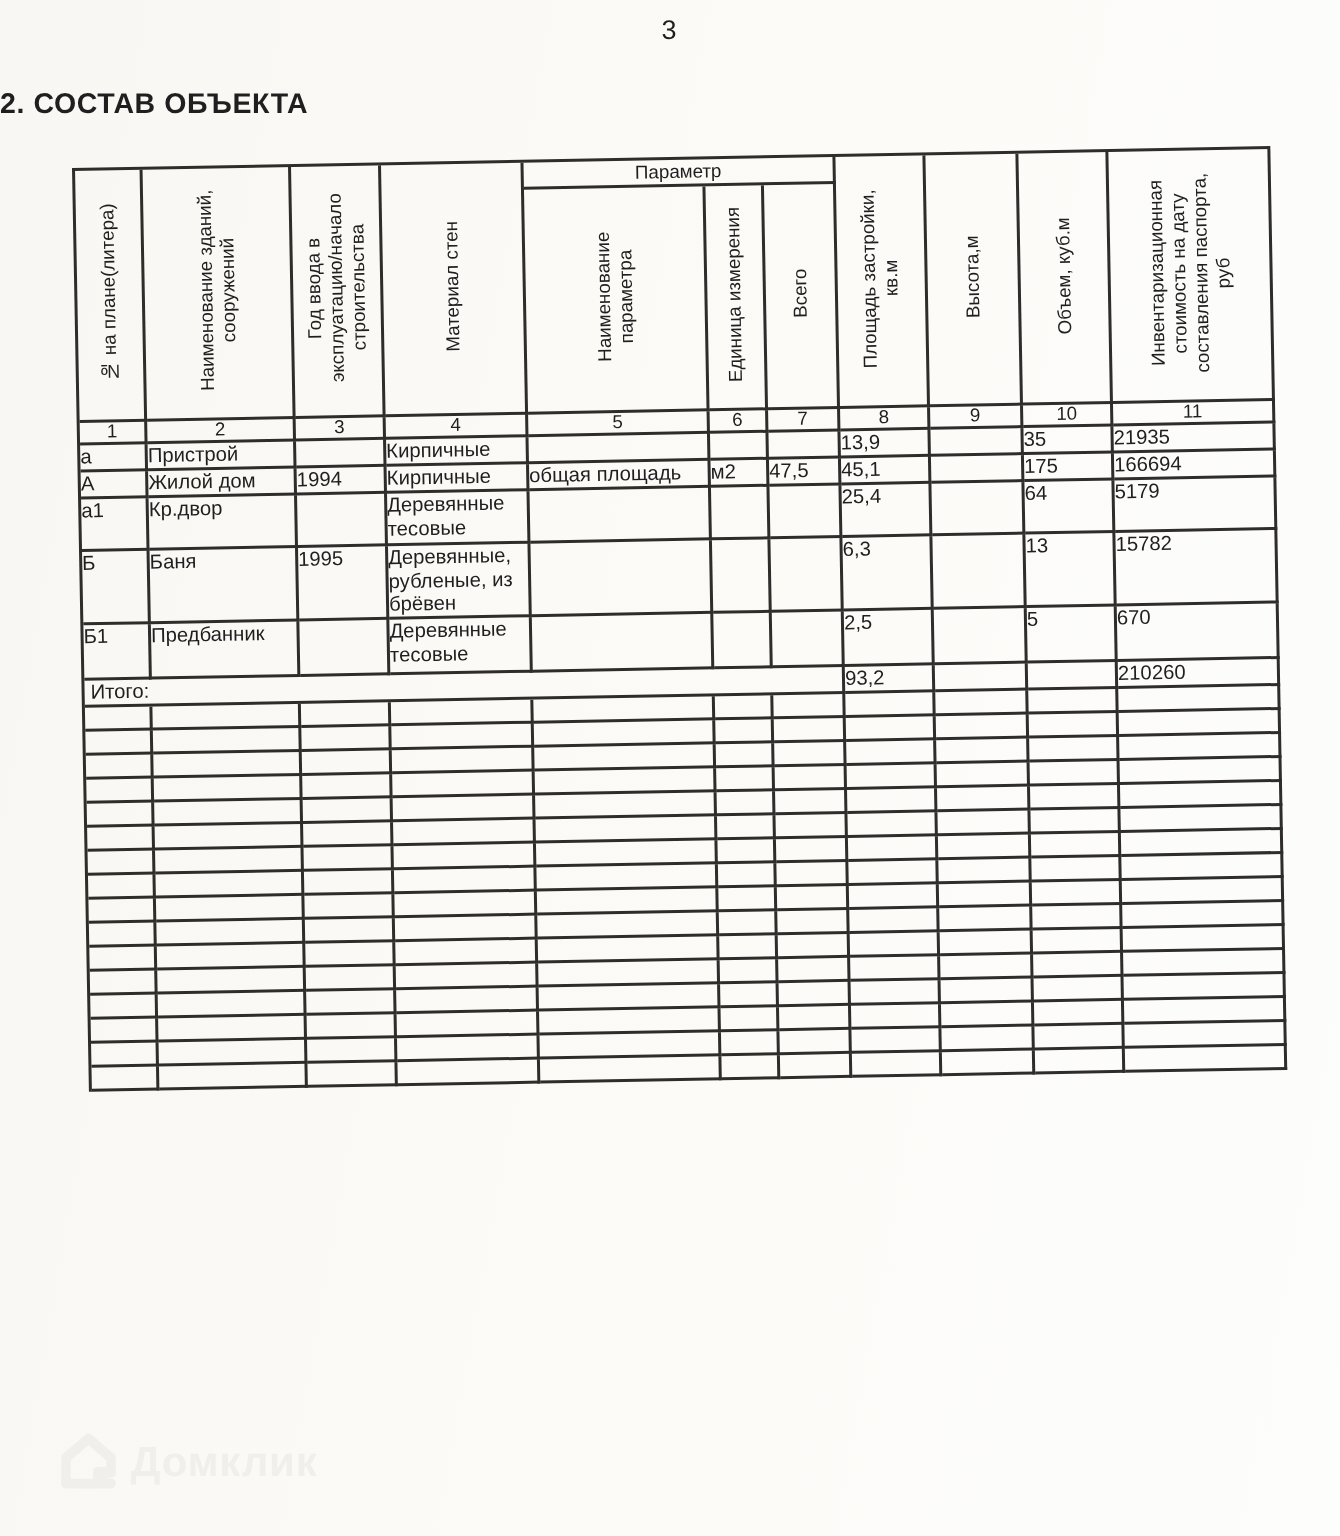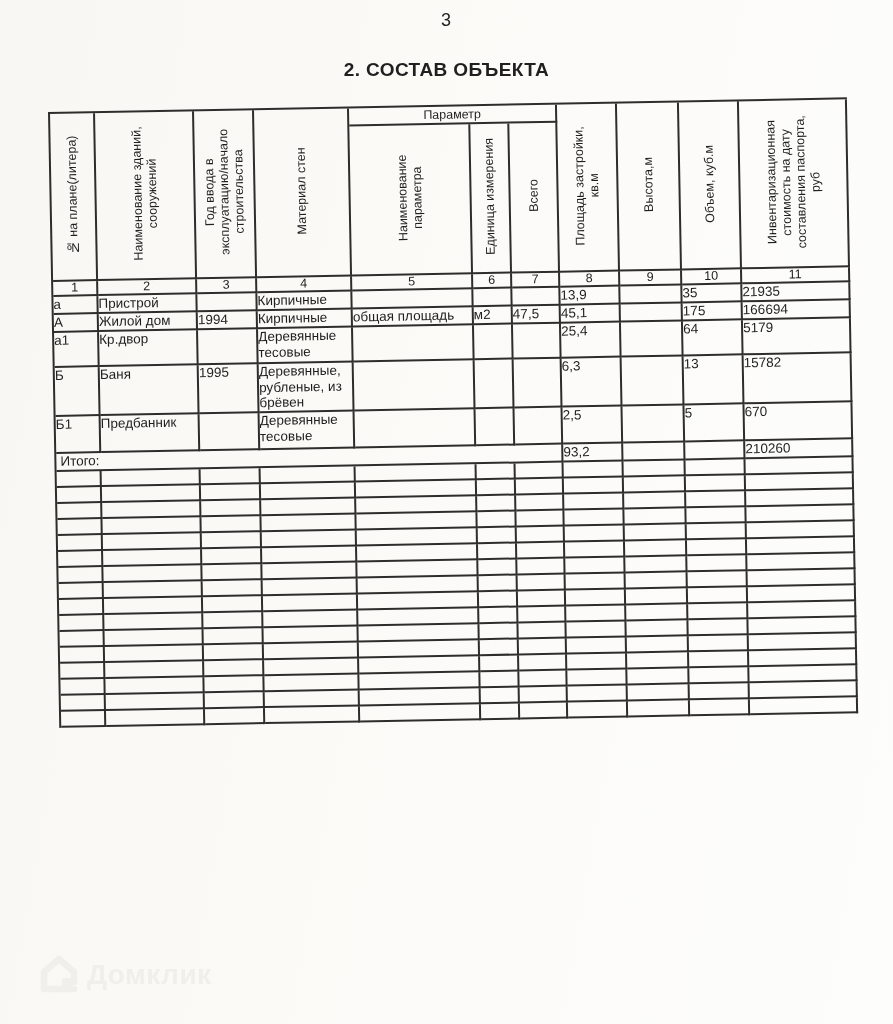--- a/index.html
+++ b/index.html
@@ -10,21 +10,21 @@
     width:893px;height:1024px;position:relative;overflow:hidden;
     background:linear-gradient(100deg,#f8f7f3 0%,#fbfaf7 40%,#fdfdfb 100%);
     font-family:"Liberation Sans","DejaVu Sans",sans-serif;
     color:var(--ink);
   }
   .page-number{
     position:absolute;top:10px;left:0;right:0;text-align:center;
     font-size:18px;letter-spacing:1px;
   }
   .page-title{
-    position:absolute;top:59px;left:0;right:0;text-align:center;
+    position:absolute;top:59px;left:0;right:0;text-align:left;
     font-size:19px;font-weight:bold;letter-spacing:0.4px;
   }
   .table-wrap{
     position:absolute;left:48px;top:112px;width:797px;
     transform:rotate(-1.05deg);transform-origin:0 0;
   }
   table.composition{
     width:797px;table-layout:fixed;border-collapse:separate;border-spacing:0;
     border-top:2px solid var(--line);border-left:2px solid var(--line);
   }

